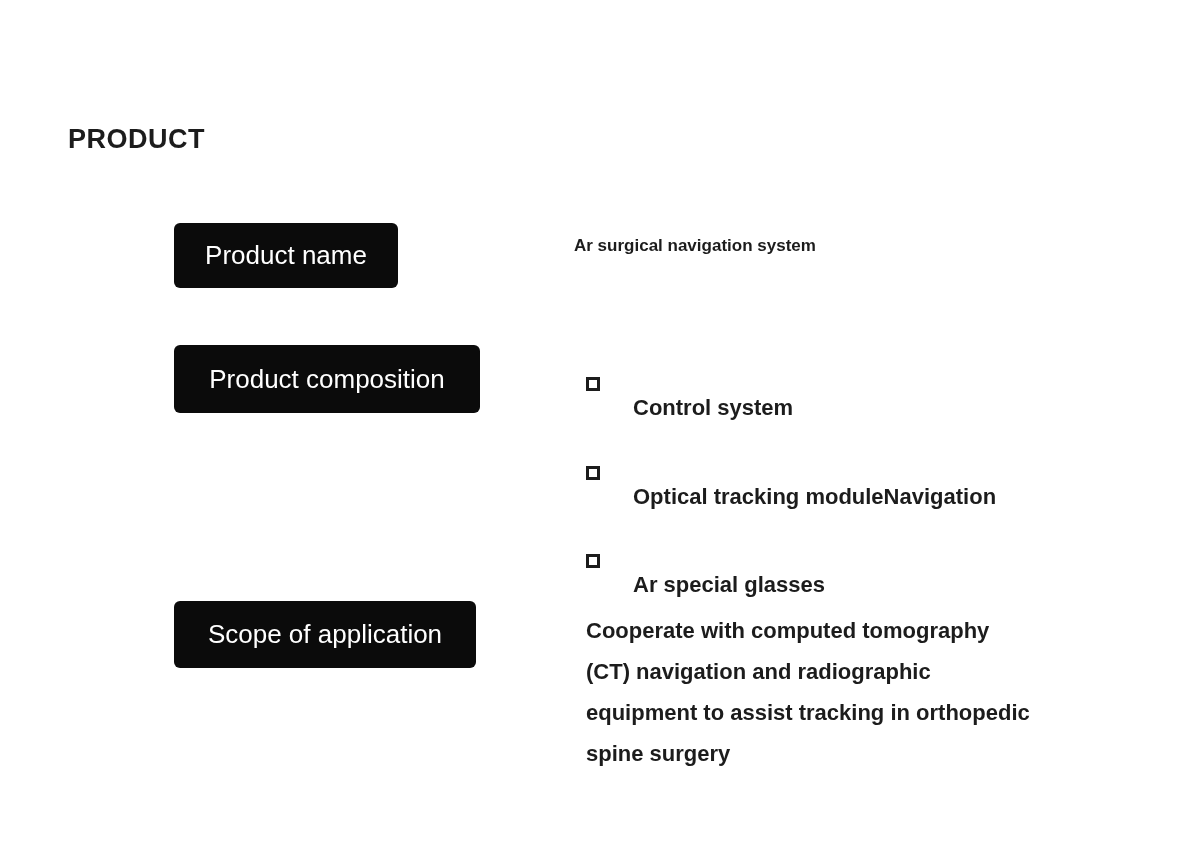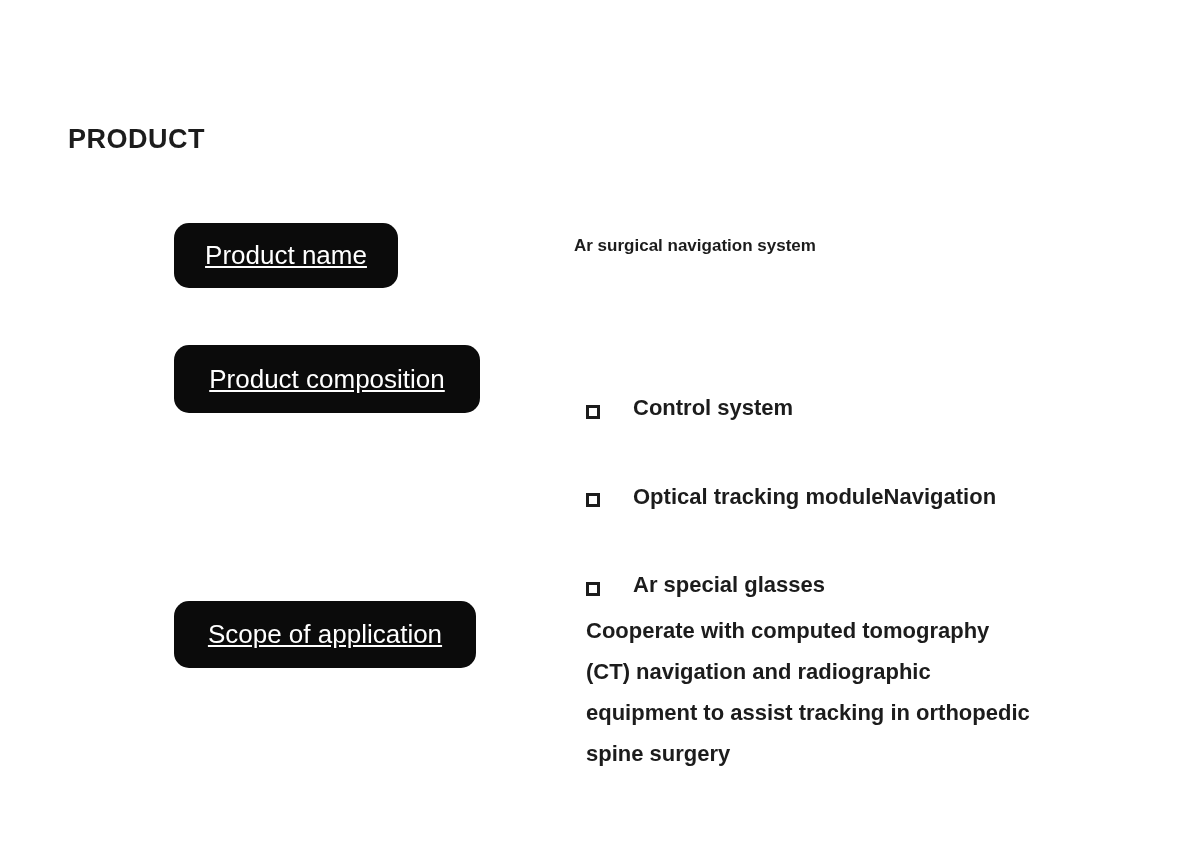--- a/index.html
+++ b/index.html
@@ -19,28 +19,27 @@
     font-size: 27px;
     font-weight: 700;
     letter-spacing: 0.5px;
     color: var(--body-text, #1c1c1c);
   }
 
   .pill {
     position: absolute;
     background: var(--pill-bg, #0b0b0b);
     color: var(--pill-text, #ffffff);
-    border-radius: 15px;
+    border-radius: 6px;
     display: flex;
     align-items: center;
     justify-content: center;
     font-size: 26px;
     font-weight: 400;
     white-space: nowrap;
-    text-decoration: underline;
   }
   .pill-product-name      { left: 138px; top: 187px; width: 224px; height: 65px; }
   .pill-composition       { left: 138px; top: 309px; width: 306px; height: 68px; }
   .pill-scope             { left: 138px; top: 565px; width: 302px; height: 67px; }
 
   .value-product-name {
     position: absolute;
     left: 538px;
     top: 200px;
     font-size: 17px;
@@ -50,21 +49,21 @@
 
   .composition-list {
     position: absolute;
     left: 538px;
     top: 322px;
     width: 520px;
     font-size: 22px;
     font-weight: 700;
     line-height: 28.6px;
   }
-  .list-item { display: flex; align-items: center; }
+  .list-item { display: flex; align-items: flex-start; }
   .bullet-square {
     flex: 0 0 auto;
     width: 14px;
     height: 14px;
     border: 3px solid currentColor;
     margin: 7px 9px 0 0;
   }
   .item-lines { flex: 1 1 auto; }
 
   .scope-text {

